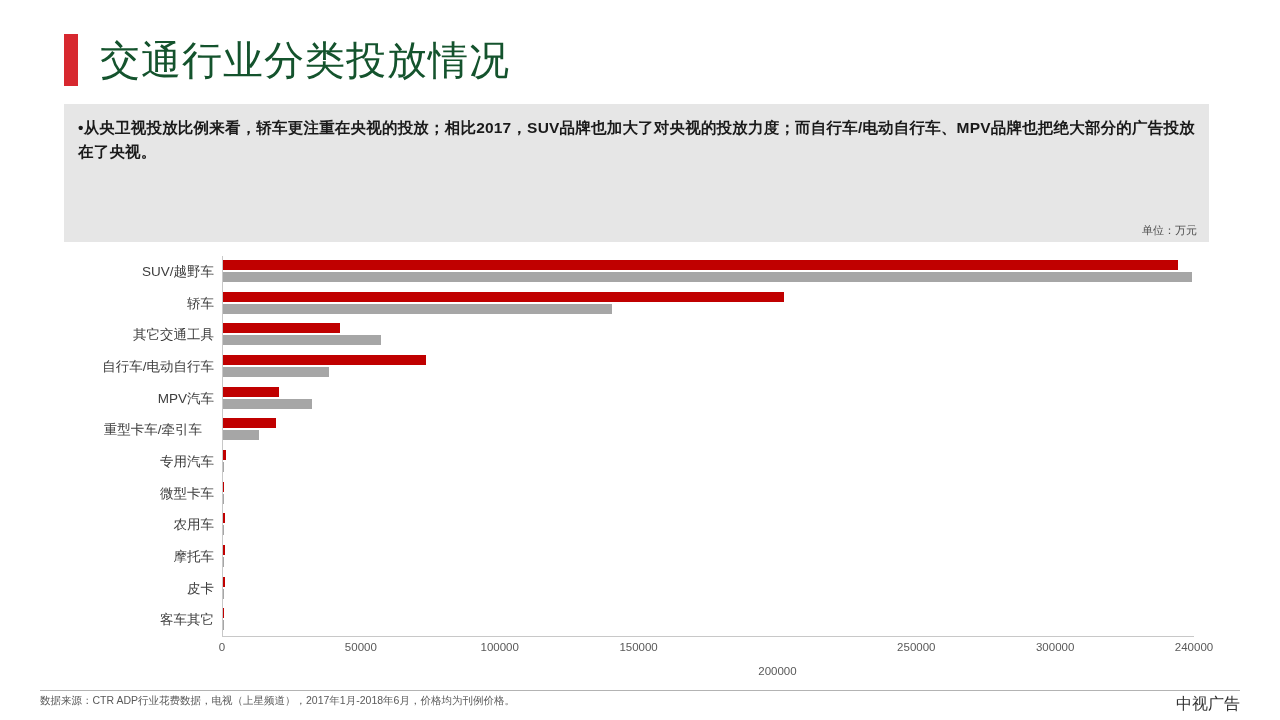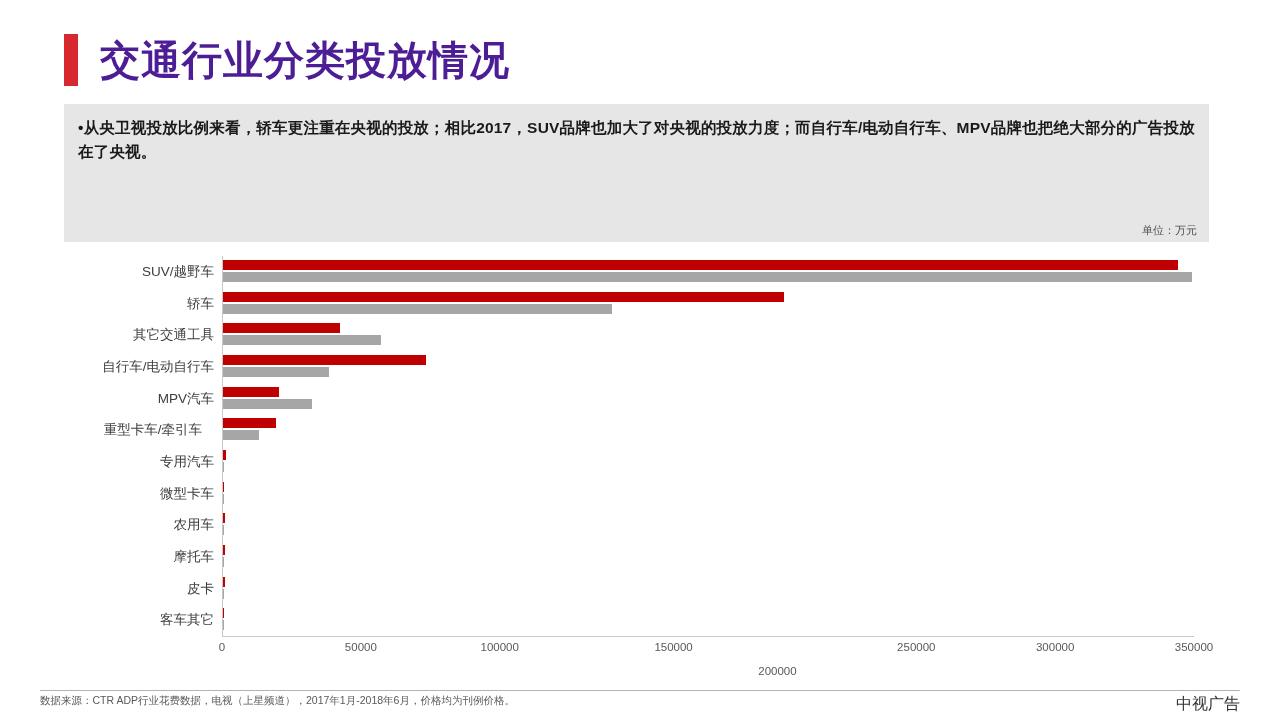--- a/index.html
+++ b/index.html
@@ -24,22 +24,22 @@
     align-items: center;
   }
   #title-accent {
     width: 14px;
     height: 52px;
     background: #d7282f;
     margin-right: 22px;
   }
   #page-title {
     font-size: 40px;
-    font-weight: bold;
-    color: #4c1d95;
+    font-weight: normal;
+    color: #14532d;
     letter-spacing: 1px;
     line-height: 1;
   }
 
   
   #summary-box {
     position: absolute;
     left: 64px;
     top: 104px;
     width: 1145px;
@@ -257,24 +257,24 @@
         </div>
         <div class="rowgrp" style="top: 348.333px; height: 31.6667px;">
           <div class="bar s2017" title="2017年Q1Q2: 400" style="width: 1.11086px; background: rgb(192, 0, 0); top: 4px;"></div>
           <div class="bar s2018" title="2018年Q1Q2: 200" style="width: 0.555429px; background: rgb(166, 166, 166); top: 16px;"></div>
         </div>
       </div>
     <div id="xaxis">
         <div class="xtick" style="left: 0px;">0</div>
         <div class="xtick" style="left: 138.857px;">50000</div>
         <div class="xtick" style="left: 277.714px;">100000</div>
-        <div class="xtick" style="left: 416.571px; margin-left: 35px;">150000</div>
+        <div class="xtick" style="left: 416.571px;">150000</div>
         <div class="xtick" style="left: 555.429px; margin-top: 24px;">200000</div>
         <div class="xtick" style="left: 694.286px;">250000</div>
         <div class="xtick" style="left: 833.143px;">300000</div>
-        <div class="xtick" style="left: 972px;">350000</div>
+        <div class="xtick" style="left: 972px;">240000</div>
       </div>
   </div>
 </div>
 
 <div id="footer-rule"></div>
 <div id="footer-source">数据来源：CTR ADP行业花费数据，电视（上星频道），2017年1月-2018年6月，价格均为刊例价格。</div>
 <div id="footer-brand">中视广告</div>
 
 </body></html>

